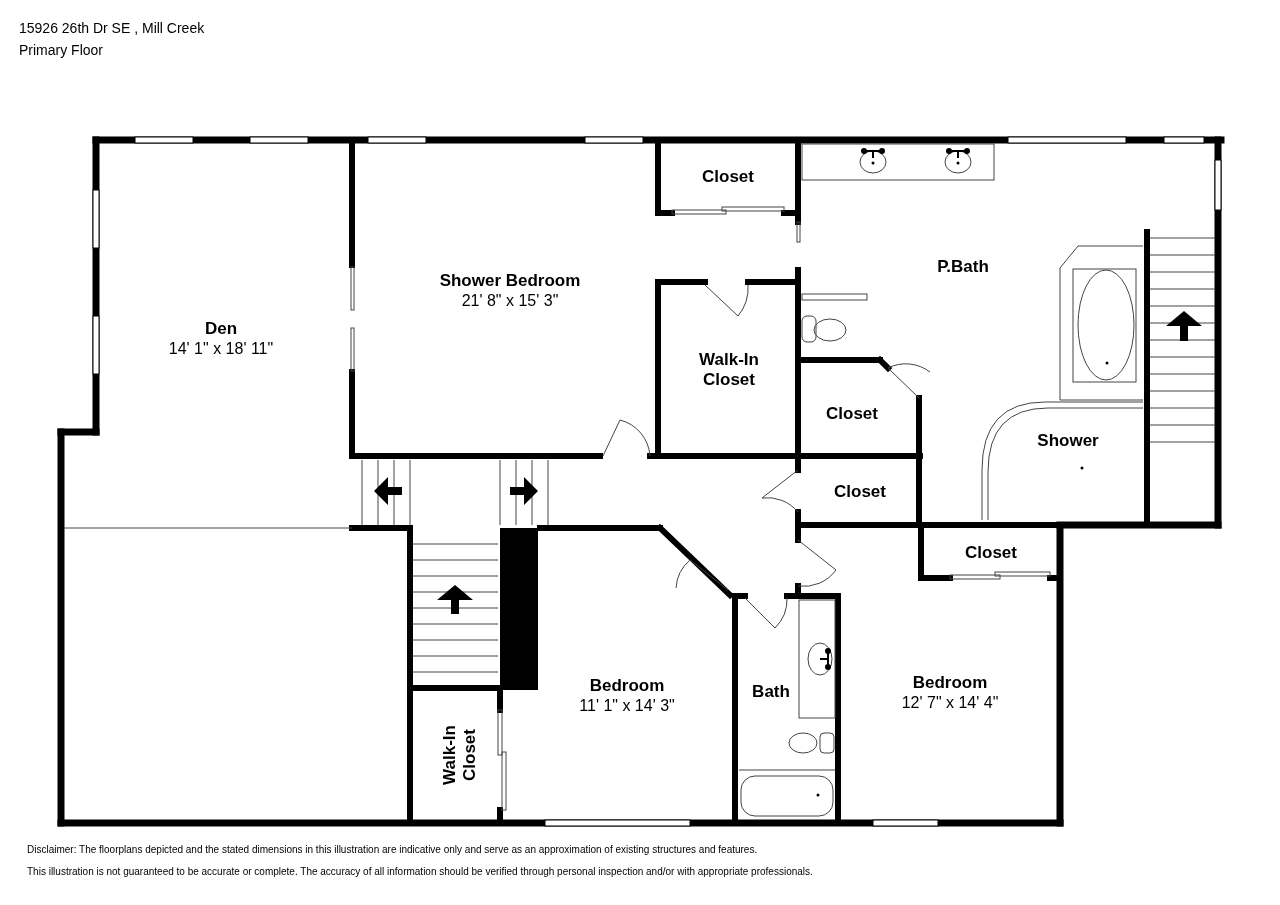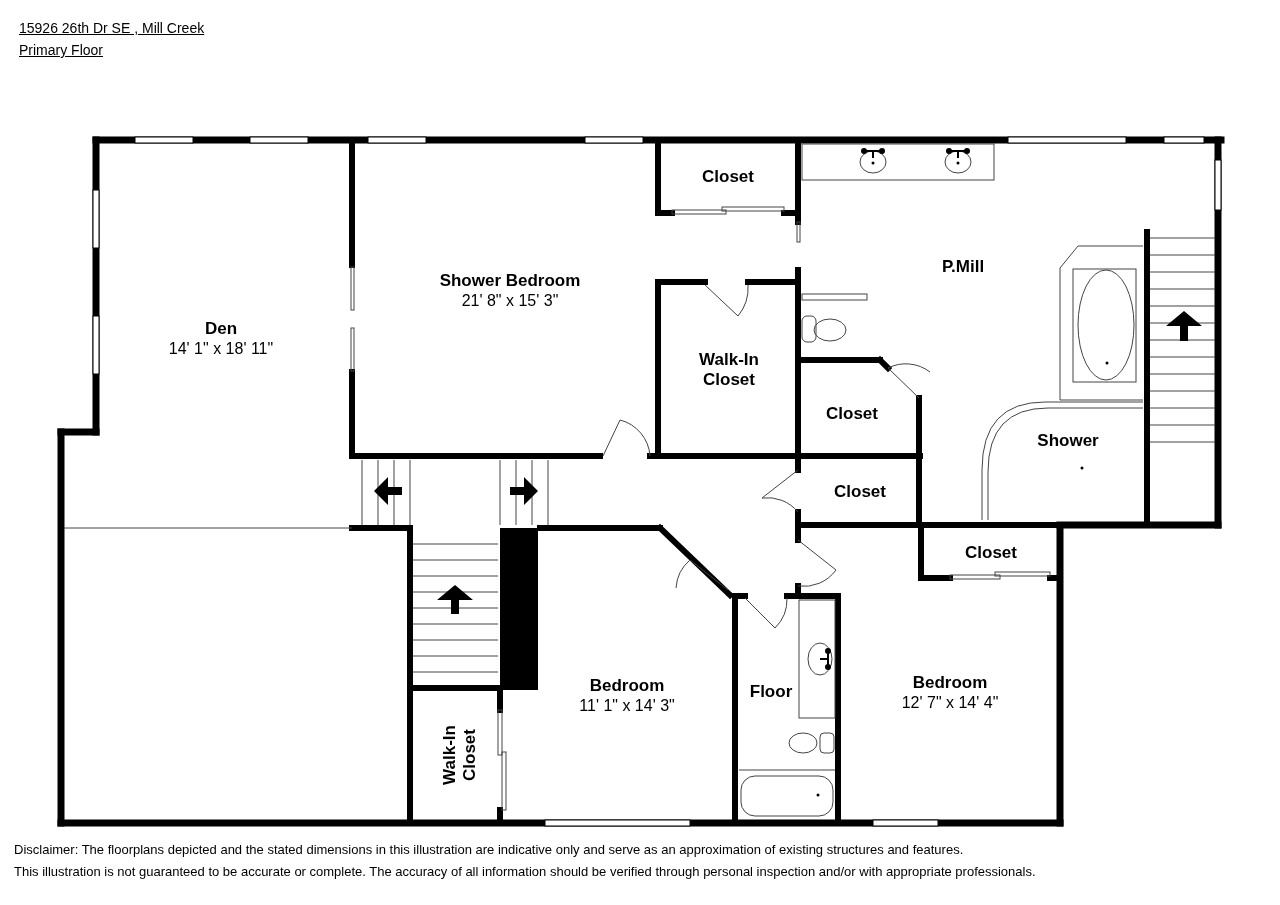--- a/index.html
+++ b/index.html
@@ -1,19 +1,19 @@
 <!DOCTYPE html>
 <html><head>
 <meta charset="utf-8">
 <style>
   html, body { margin: 0; padding: 0; background: #ffffff; }
   body { width: 1280px; height: 905px; position: relative; overflow: hidden;
          font-family: "Liberation Sans", sans-serif; color: #000; }
-  .hdr { position: absolute; left: 19px; font-size: 14px; line-height: 17px; text-decoration: underline; }
-  .disc { position: absolute; left: 14px; font-size: 13px; line-height: 16px; white-space: nowrap; }
+  .hdr { position: absolute; left: 19px; font-size: 14px; line-height: 17px; }
+  .disc { position: absolute; left: 27px; font-size: 10px; line-height: 16px; white-space: nowrap; }
   svg { position: absolute; left: 0; top: 0; }
   .lbl { position: absolute; text-align: center; transform: translate(-50%, -50%); white-space: nowrap; }
   .lbl .n { font-weight: bold; font-size: 17px; line-height: 20px; display: block; }
   .lbl .d { font-size: 16px; line-height: 20px; display: block; }
   .vert { transform: translate(-50%, -50%) rotate(-90deg); }
 </style>
 </head>
 <body>
 
 <div class="hdr" style="top:20px">15926 26th Dr SE , Mill Creek</div>
@@ -215,40 +215,40 @@
   <span class="d">21' 8" x 15' 3"</span>
 </div>
 <div class="lbl" style="left:728px; top:177px">
   <span class="n">Closet</span>
 </div>
 <div class="lbl" style="left:729px; top:370px">
   <span class="n">Walk-In</span>
   <span class="n">Closet</span>
 </div>
 <div class="lbl" style="left:963px; top:267px">
-  <span class="n">P.Mill</span>
+  <span class="n">P.Bath</span>
 </div>
 <div class="lbl" style="left:852px; top:414px">
   <span class="n">Closet</span>
 </div>
 <div class="lbl" style="left:860px; top:492px">
   <span class="n">Closet</span>
 </div>
 <div class="lbl" style="left:1068px; top:441px">
   <span class="n">Shower</span>
 </div>
 <div class="lbl" style="left:991px; top:553px">
   <span class="n">Closet</span>
 </div>
 <div class="lbl" style="left:627px; top:696px">
   <span class="n">Bedroom</span>
   <span class="d">11' 1" x 14' 3"</span>
 </div>
 <div class="lbl" style="left:771px; top:692px">
-  <span class="n">Floor</span>
+  <span class="n">Bath</span>
 </div>
 <div class="lbl" style="left:950px; top:693px">
   <span class="n">Bedroom</span>
   <span class="d">12' 7" x 14' 4"</span>
 </div>
 <div class="lbl vert" style="left:460px; top:755px">
   <span class="n">Walk-In</span>
   <span class="n">Closet</span>
 </div>
 

